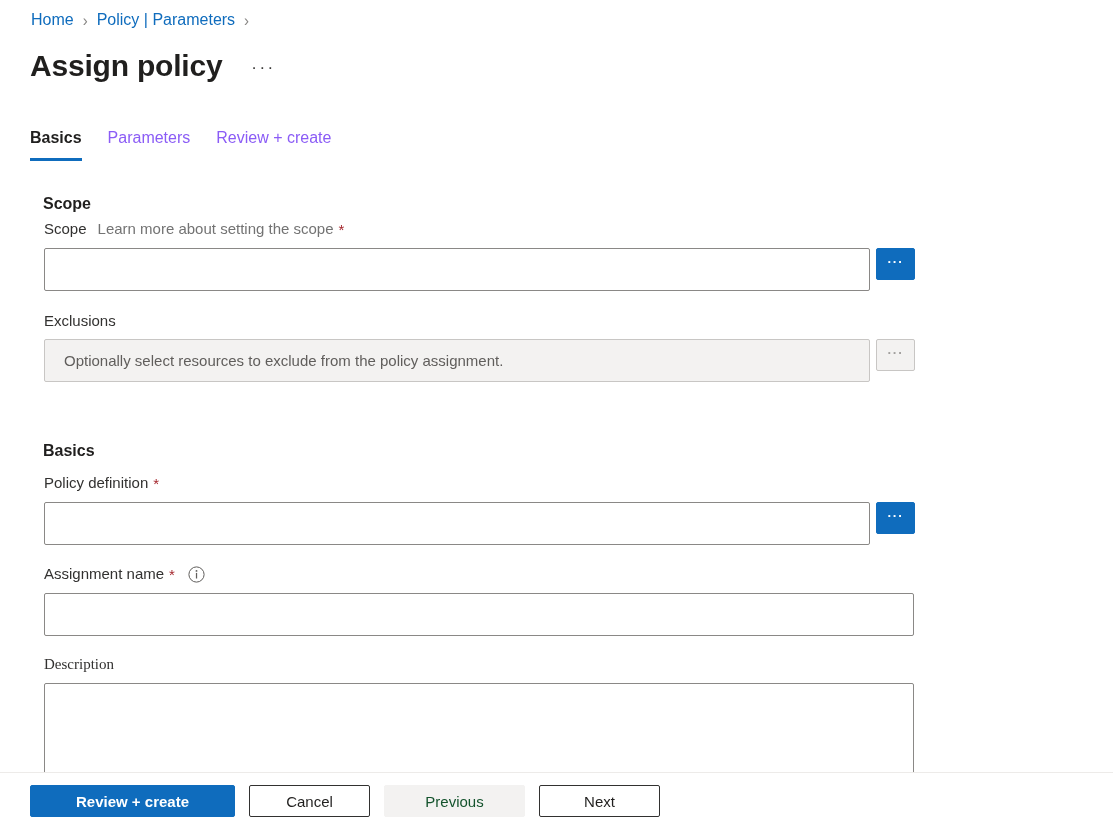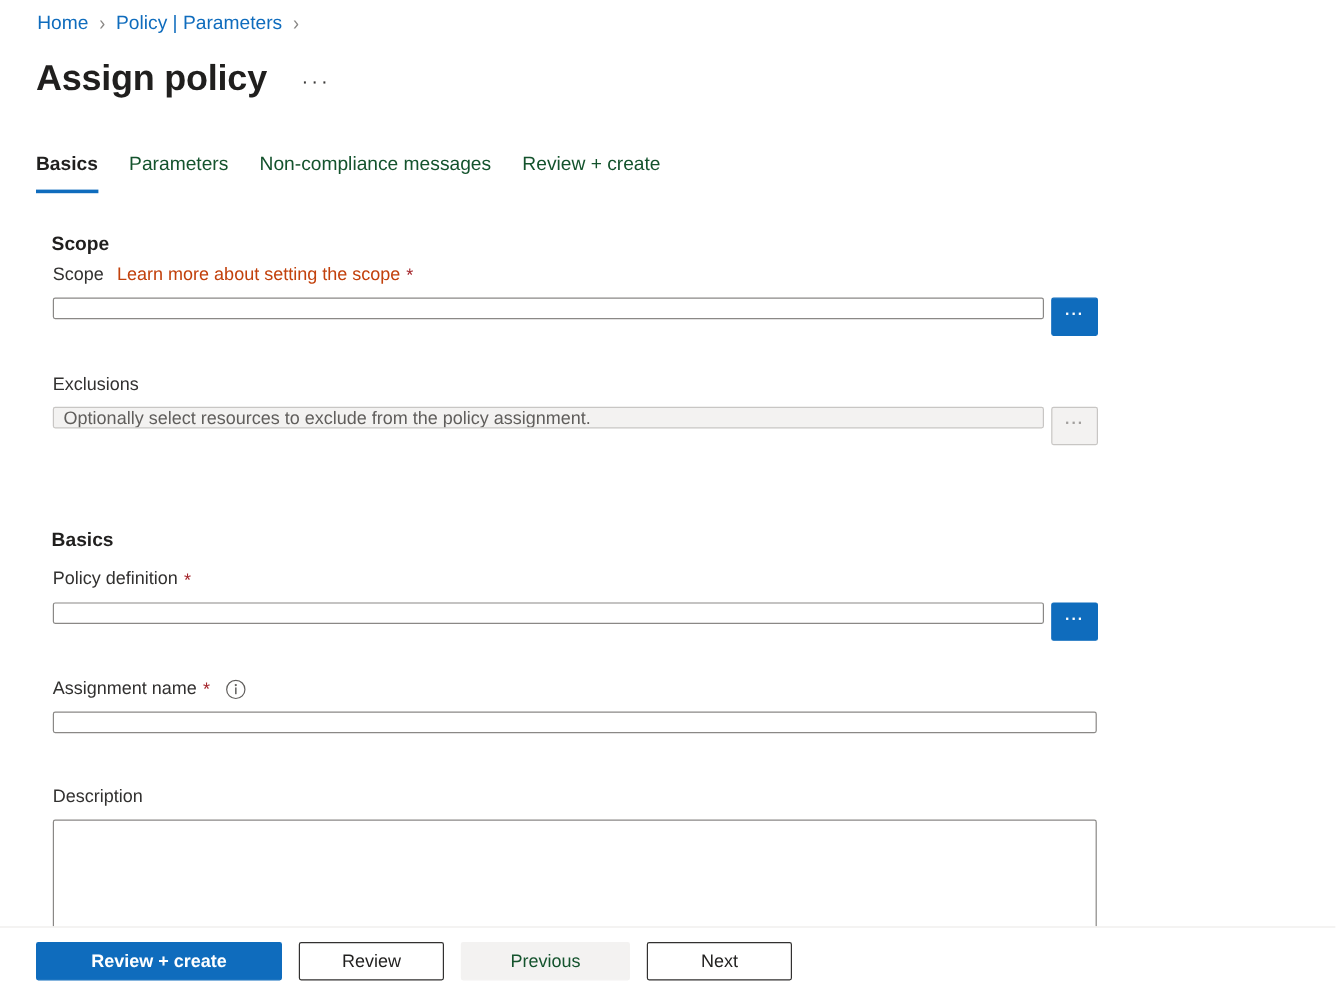--- a/index.html
+++ b/index.html
@@ -79,21 +79,21 @@
     position: absolute;
     left: 30px;
     top: 126px;
     display: flex;
     align-items: flex-start;
     height: 40px;
   }
   .tab {
     position: relative;
     font-size: 16px;
-    color: #14532d;
+    color: #8b5cf6;
     padding: 0 13px 11px 13px;
     cursor: pointer;
     line-height: 24px;
     white-space: pre;
   }
   .tab:first-child { margin-left: -13px; }
   .tab.active {
     font-weight: 600;
     color: #201f1e;
   }
@@ -135,48 +135,48 @@
     align-items: center;
     white-space: pre;
   }
   .req-star {
     color: #a4262c;
     margin-left: 5px;
     font-size: 15px;
     line-height: 15px;
   }
   .inline-link {
-    color: #c2410c;
+    color: #737373;
     text-decoration: none;
     cursor: pointer;
     margin-left: 11px;
     white-space: pre;
   }
 
   .info-icon {
     margin-left: 13px;
     width: 17px;
     height: 17px;
     display: inline-flex;
     align-items: center;
     justify-content: center;
     cursor: pointer;
   }
 
   
   .txt {
     position: absolute;
-    height: 18px;
+    height: 43px;
     box-sizing: border-box;
     border: 1px solid #8a8886;
     background: #ffffff;
     font-family: "Liberation Sans", sans-serif;
     font-size: 15px;
     color: #323130;
-    padding: 0 8px;
+    padding: 0 19px;
     outline: none;
     border-radius: 2px;
   }
   .txt.disabled {
     background: #f3f2f1;
     border-color: #c8c6c4;
     color: #605e5c;
   }
   .txt.disabled::placeholder { color: #605e5c; }
   .txt::placeholder { color: #605e5c; }
@@ -283,21 +283,20 @@
 </div>
 
 <div class="title-row">
   <div class="page-title">Assign policy</div>
   <button class="ellipsis-btn">···</button>
 </div>
 
 <div class="tabs">
   <div class="tab active">Basics</div>
   <div class="tab">Parameters</div>
-  <div class="tab">Non-compliance messages</div>
   <div class="tab">Review + create</div>
 </div>
 
 <div class="form-body">
 
   <div class="section-head" style="top:11px;">Scope</div>
 
   <div class="field-label" style="top:36px;">
     <span>Scope</span>
     <a class="inline-link">Learn more about setting the scope</a>
@@ -331,25 +330,25 @@
       <svg width="17" height="17" viewBox="0 0 17 17" aria-hidden="true">
         <circle cx="8.5" cy="8.5" r="7.6" fill="none" stroke="#605e5c" stroke-width="1"></circle>
         <circle cx="8.5" cy="4.9" r="0.95" fill="#605e5c"></circle>
         <rect x="7.9" y="6.9" width="1.25" height="5.6" fill="#605e5c"></rect>
       </svg>
     </span>
   </div>
 
   <input class="txt" style="left: 44px; top: 411px; width: 870px;" type="text" placeholder="">
 
-  <div class="field-label" style="top:471px;">
+  <div class="field-label" style="top:471px;font-family:Liberation Serif, serif;">
     <span>Description</span>
   </div>
 
   <textarea class="ta" style="left: 44px; top: 501px; width: 870px; height: 106px;" placeholder=""></textarea>
 </div>
 
 <div class="footer">
   <div class="btn btn-primary">Review + create</div>
-  <div class="btn btn-default">Review</div>
+  <div class="btn btn-default">Cancel</div>
   <div class="btn btn-disabled">Previous</div>
   <div class="btn btn-default">Next</div>
 </div>
 
 </body></html>

